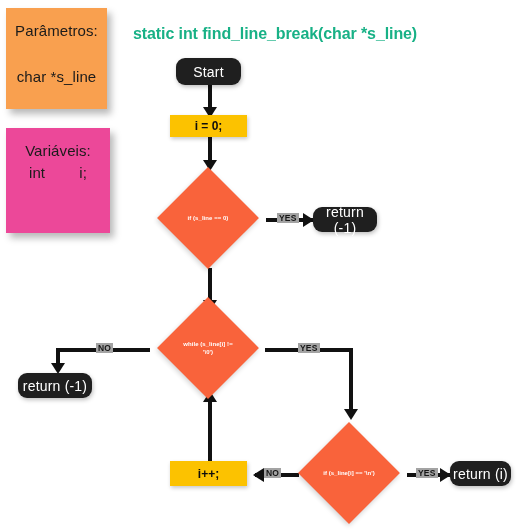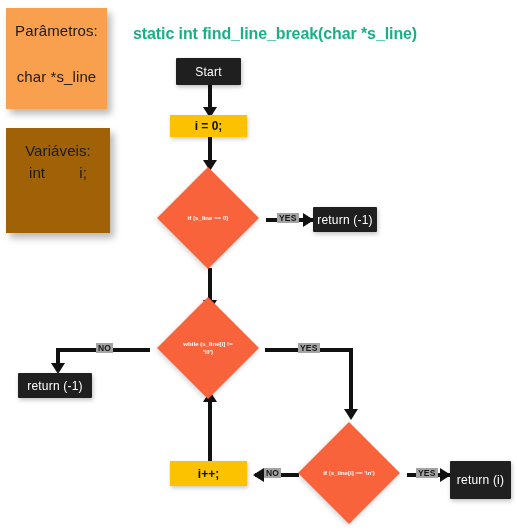--- a/index.html
+++ b/index.html
@@ -66,22 +66,22 @@
     display: flex;
     align-items: center;
     justify-content: center;
     text-align: center;
     z-index: 3;
   }
 
   .node.terminal {
     background: #1f1f1f;
     color: #ffffff;
-    border-radius: 1px;
-    font-size: 12px;
+    border-radius: 9px;
+    font-size: 14px;
     letter-spacing: 0.2px;
     box-shadow: 1px 2px 4px rgba(0,0,0,0.25);
   }
 
   .node.process {
     background: #fcc200;
     color: #0d0d0d;
     font-size: 12px;
     font-weight: bold;
     box-shadow: 1px 2px 4px rgba(0,0,0,0.22);
@@ -160,21 +160,21 @@
 </head>
 <body>
 
 <div id="canvas">
 
   <div class="sticky" id="note-params" style="background:#f9a04f;">
     <span class="sticky-line">Parâmetros:</span>
     <span class="sticky-line second">char *s_line</span>
   </div>
 
-  <div class="sticky" id="note-vars" style="background:#a16207;">
+  <div class="sticky" id="note-vars" style="background:#ec4899;">
     <span class="sticky-line">Variáveis:</span>
     <span class="sticky-line">int        i;</span>
   </div>
 
   <div id="fn-title">static int find_line_break(char *s_line)</div>
 
   <div class="ln v" style="left:208px; top:84px; height:29px;"></div>
   <div class="arrow down" style="left:203px; top:107px;"></div>
 
   <div class="ln v" style="left:208px; top:137px; height:31px;"></div>
@@ -233,21 +233,21 @@
 
   <div class="node terminal" style="left:18px; top:373px; width:74px; height:25px;">
     <span>return (-1)</span>
   </div>
 
   <div class="node decision" style="left:313px; top:437px; width:72px; height:72px;">
     <div class="dia-shape"></div>
     <span class="dia-label">if (s_line[i] == '\n')</span>
   </div>
 
-  <div class="node terminal" style="left:450px; top:461px; width:61px; height:38px;">
+  <div class="node terminal" style="left:450px; top:461px; width:61px; height:25px;">
     <span>return (i)</span>
   </div>
 
   <div class="node process" style="left:170px; top:461px; width:77px; height:25px;">
     <span>i++;</span>
   </div>
 
 </div>
 
 </body></html>

